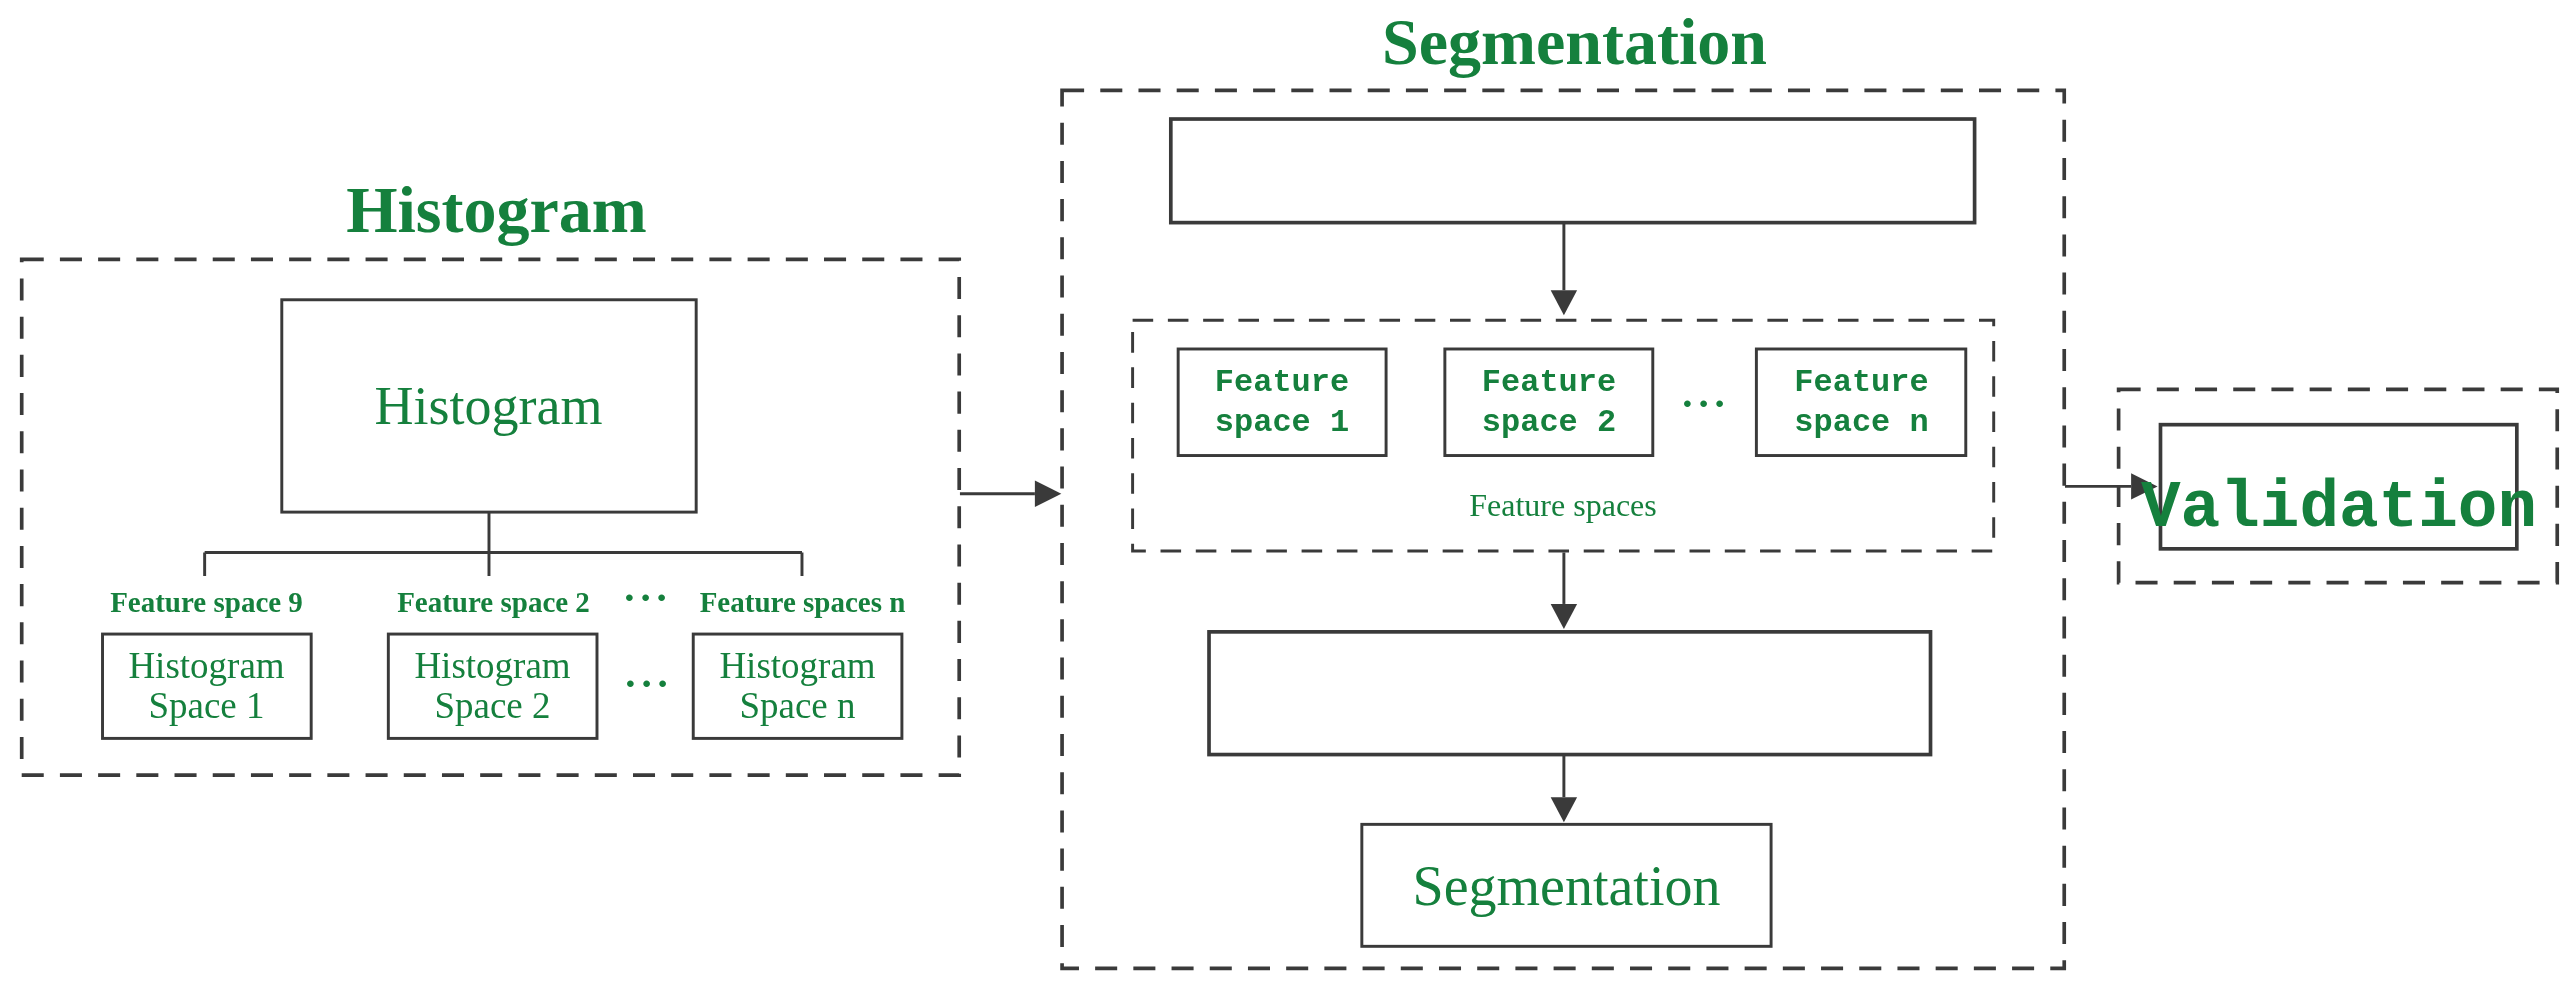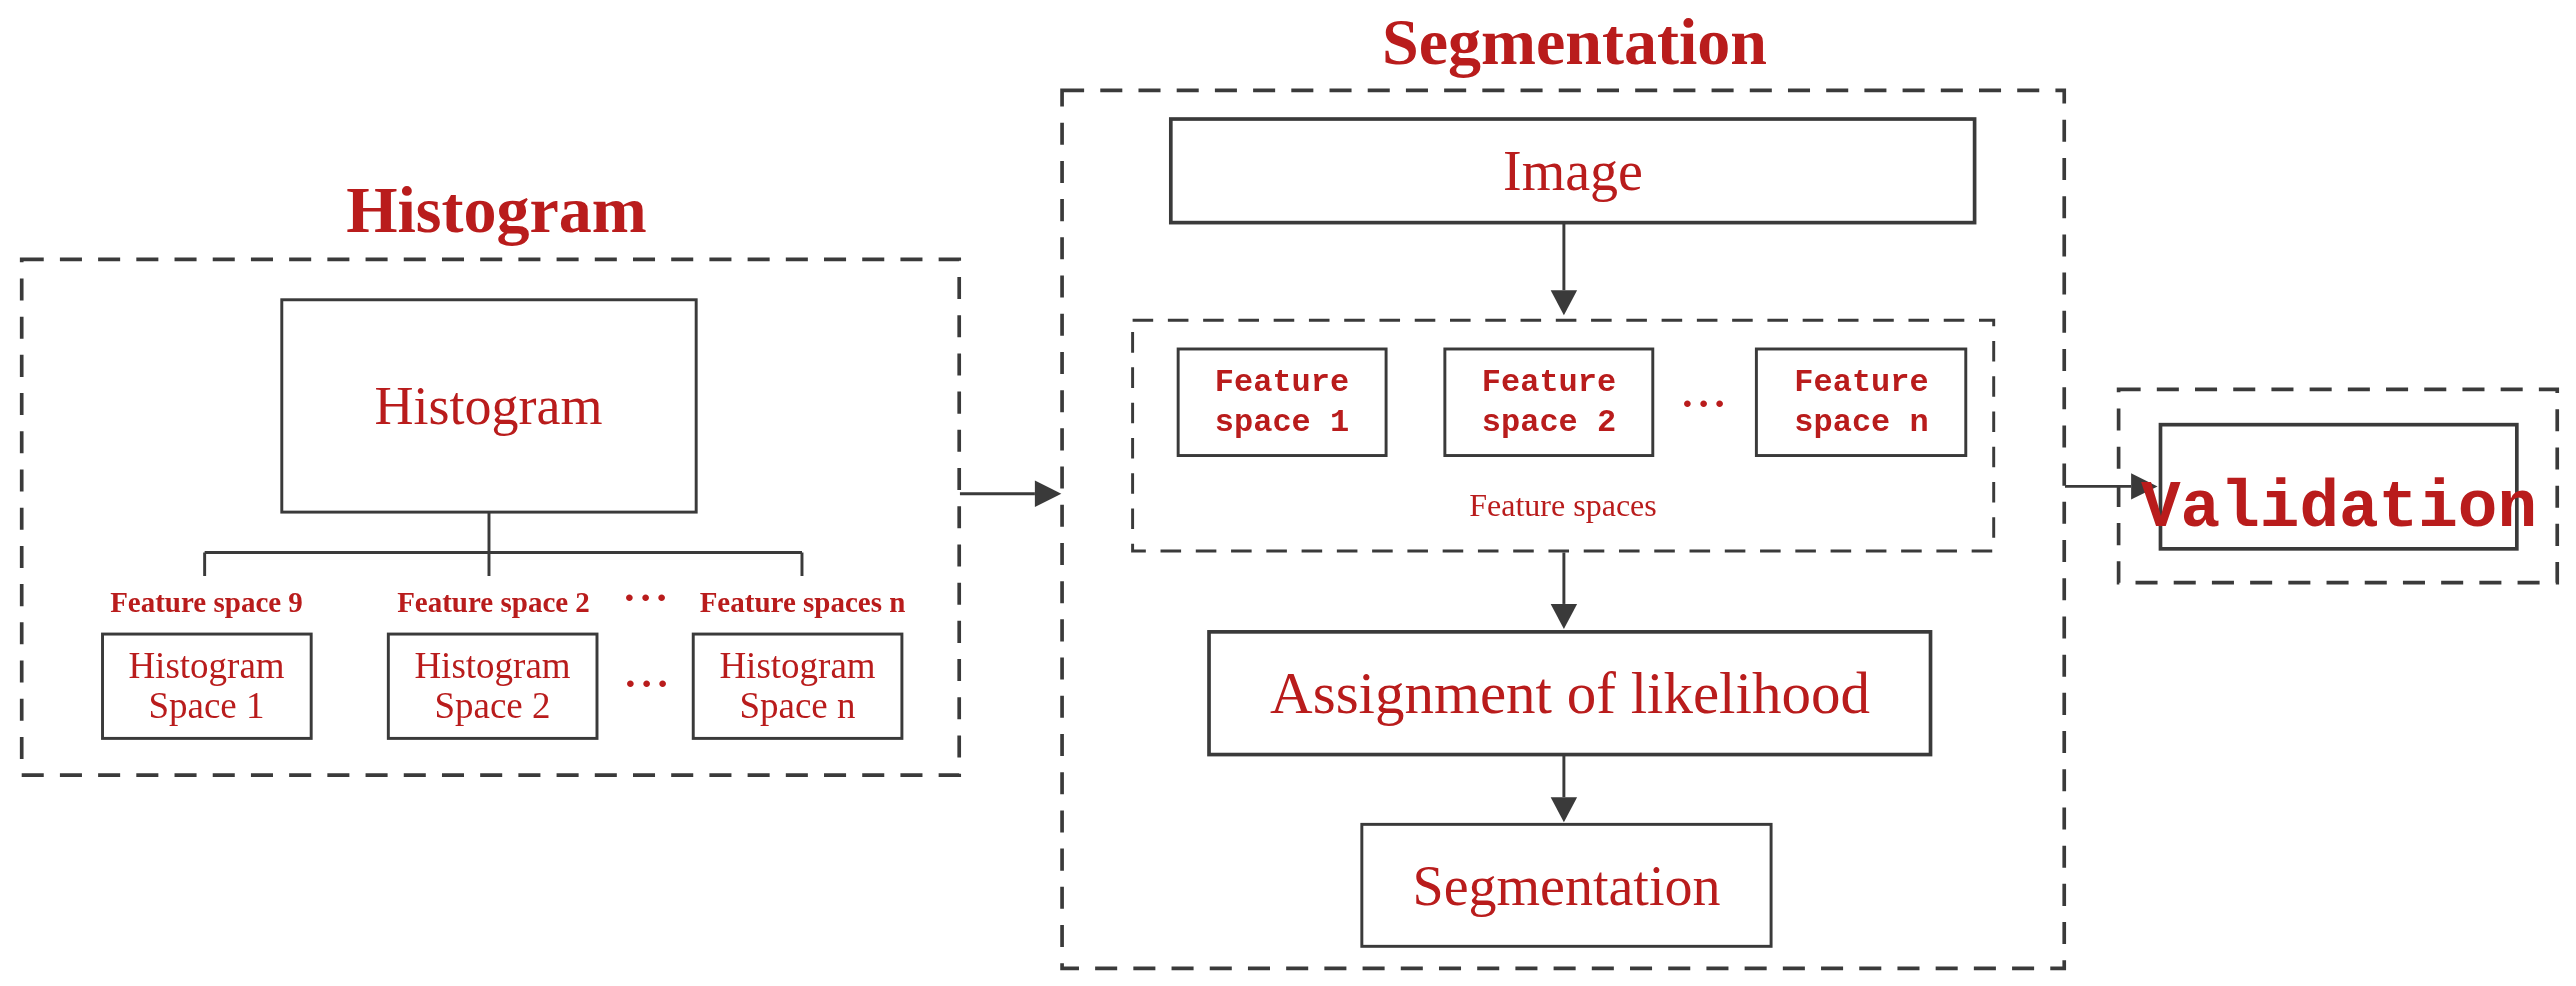--- a/index.html
+++ b/index.html
@@ -9,21 +9,21 @@
     background:#ffffff;
     font-family:"Liberation Serif","DejaVu Serif",serif;
     color:#333333;
     overflow:hidden;
   }
   #wires{position:absolute;left:0;top:0;width:2576px;height:986px;}
   .lbl{
     position:absolute;
     display:flex;flex-direction:column;
     align-items:center;justify-content:center;
-    text-align:center;color:#b91c1c;white-space:nowrap;
+    text-align:center;color:#15803d;white-space:nowrap;
   }
   .title{font-weight:bold;font-size:66px;line-height:70px;}
   .big{font-size:56px;}
   .construction{font-size:54px;line-height:63px;}
   .histtext{font-size:37px;line-height:40px;}
   .branchlbl{font-weight:bold;font-size:29px;line-height:37px;}
   .featboxtext{font-weight:bold;font-size:32px;line-height:40px;font-family:Liberation Mono, monospace;}
   .caption{font-size:32px;line-height:51px;}
   .assign{font-size:59px;}
   .valid{font-weight:bold;font-size:66px;}
@@ -91,38 +91,36 @@
     <span>Space 2</span>
   </div>
   <div class="lbl histtext" style="left:693px;top:634px;width:209px;height:104px;">
     <span>Histogram</span>
     <span>Space n</span>
   </div>
   <div class="lbl dots" style="left:609px;top:653px;width:81px;height:41px;">...</div>
 
   <div class="lbl title" style="left:1365px;top:5.9px;width:419px;height:73px;">Segmentation</div>
 
-  <div class="lbl big" style="left:1171px;top:119px;width:804px;height:104px;">Image</div>
 
   <div class="lbl featboxtext" style="left:1178px;top:349px;width:208px;height:107px;">
     <span>Feature</span>
     <span>space 1</span>
   </div>
   <div class="lbl featboxtext" style="left:1445px;top:349px;width:208px;height:107px;">
     <span>Feature</span>
     <span>space 2</span>
   </div>
   <div class="lbl featboxtext" style="left:1757px;top:349px;width:209px;height:107px;">
     <span>Feature</span>
     <span>space n</span>
   </div>
   <div class="lbl dots" style="left:1666px;top:373px;width:81px;height:41px;">...</div>
 
   <div class="lbl caption" style="left:1357px;top:480px;width:412px;height:51px;">Feature spaces</div>
 
-  <div class="lbl assign" style="left:1209px;top:632px;width:722px;height:123px;">Assignment of likelihood</div>
 
   <div class="lbl big" style="left:1362px;top:825px;width:409px;height:122px;">Segmentation</div>
 
   <div class="lbl valid" style="left:2161px;top:446px;width:356px;height:124px;font-family:Liberation Mono, monospace;">Validation</div>
 
 </div>
 
 
 </body></html>

